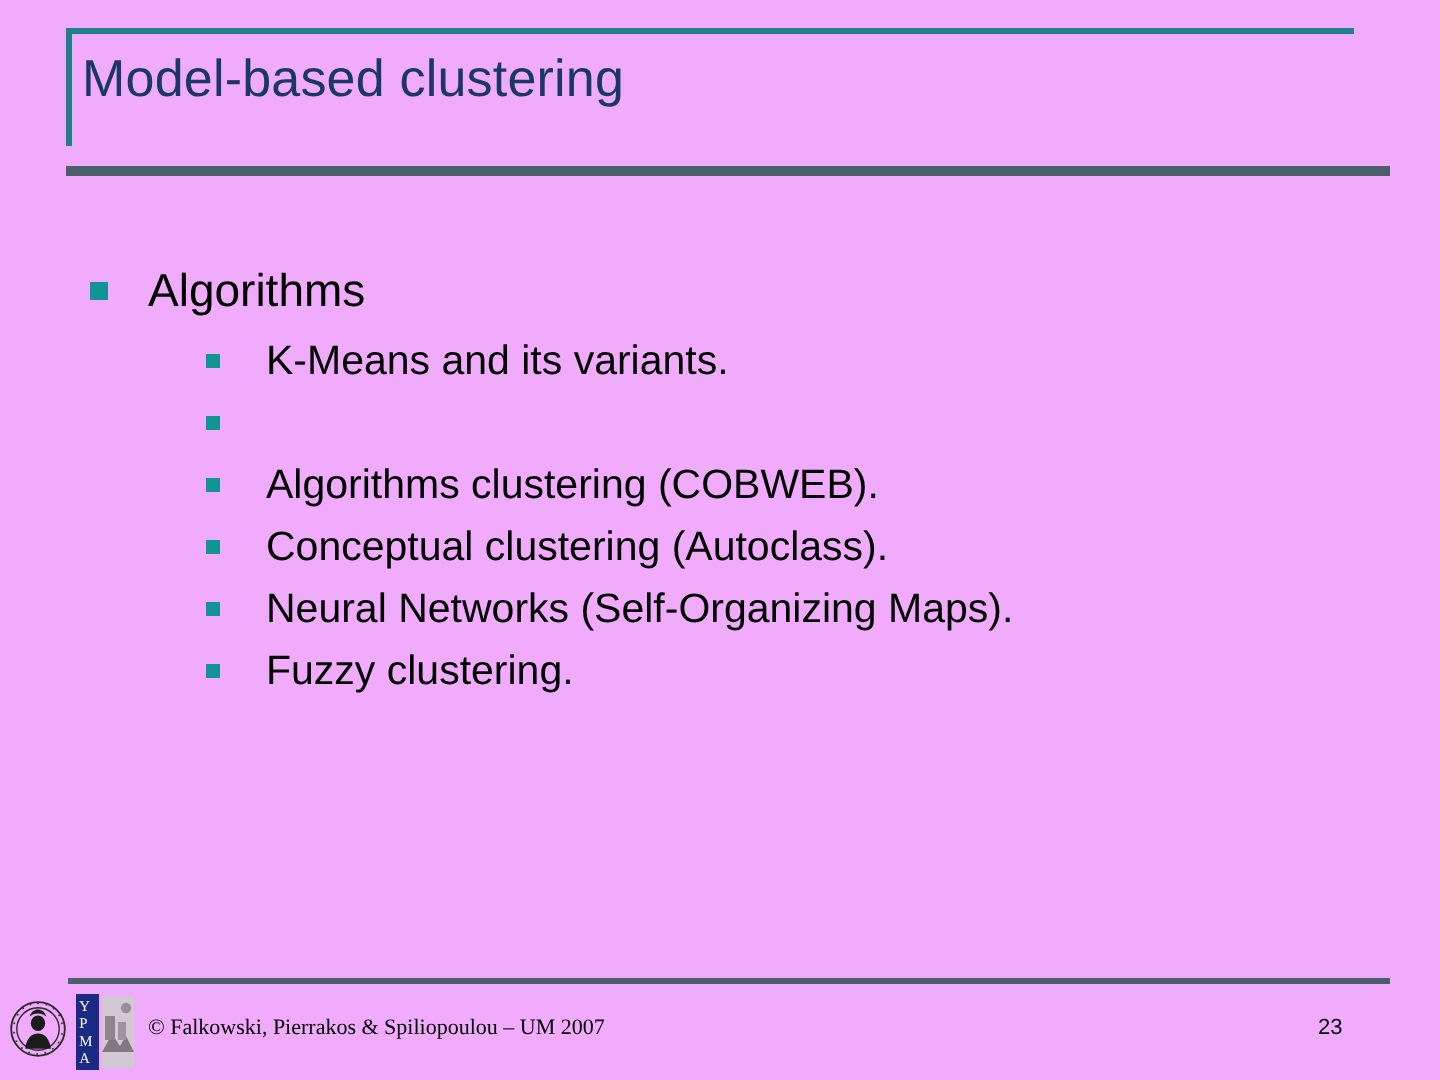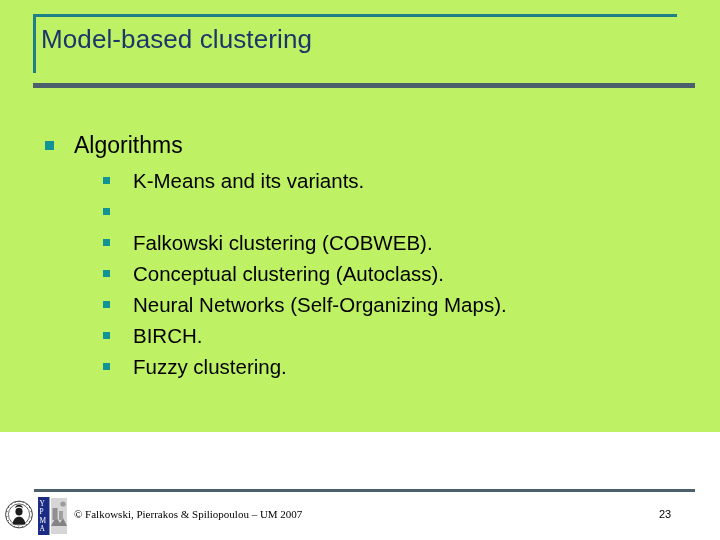--- a/index.html
+++ b/index.html
@@ -12,22 +12,22 @@
     background: #ffffff;
     font-family: "Liberation Sans", sans-serif;
     overflow: hidden;
     position: relative;
   }
 
   #slide {
     position: absolute;
     left: 0; top: 0;
     width: 720px;
-    height: 432px;
-    background: #bef264;
+    height: 540px;
+    background: #f0abfc;
   }
 
   
   .title-rule-top {
     position: absolute;
     left: 33px;
     top: 14px;
     width: 644px;
     height: 3px;
     background: #1f8187;
@@ -182,38 +182,34 @@
         <span class="bullet-sq"></span>
         <span class="lvl2-text">K-Means and its variants.</span>
       </div>
 
       <div class="lvl2">
         <span class="bullet-sq"></span>
       </div>
 
       <div class="lvl2">
         <span class="bullet-sq"></span>
-        <span class="lvl2-text">Falkowski clustering (COBWEB).</span>
+        <span class="lvl2-text">Algorithms clustering (COBWEB).</span>
       </div>
 
       <div class="lvl2">
         <span class="bullet-sq"></span>
         <span class="lvl2-text">Conceptual clustering (Autoclass).</span>
       </div>
 
       <div class="lvl2">
         <span class="bullet-sq"></span>
         <span class="lvl2-text">Neural Networks (Self-Organizing Maps).</span>
       </div>
 
 
-      <div class="lvl2">
-        <span class="bullet-sq"></span>
-        <span class="lvl2-text">BIRCH.</span>
-      </div>
 
       <div class="lvl2">
         <span class="bullet-sq"></span>
         <span class="lvl2-text">Fuzzy clustering.</span>
       </div>
 
     </div>
   </div>
 
   <div class="footer-rule"></div>

